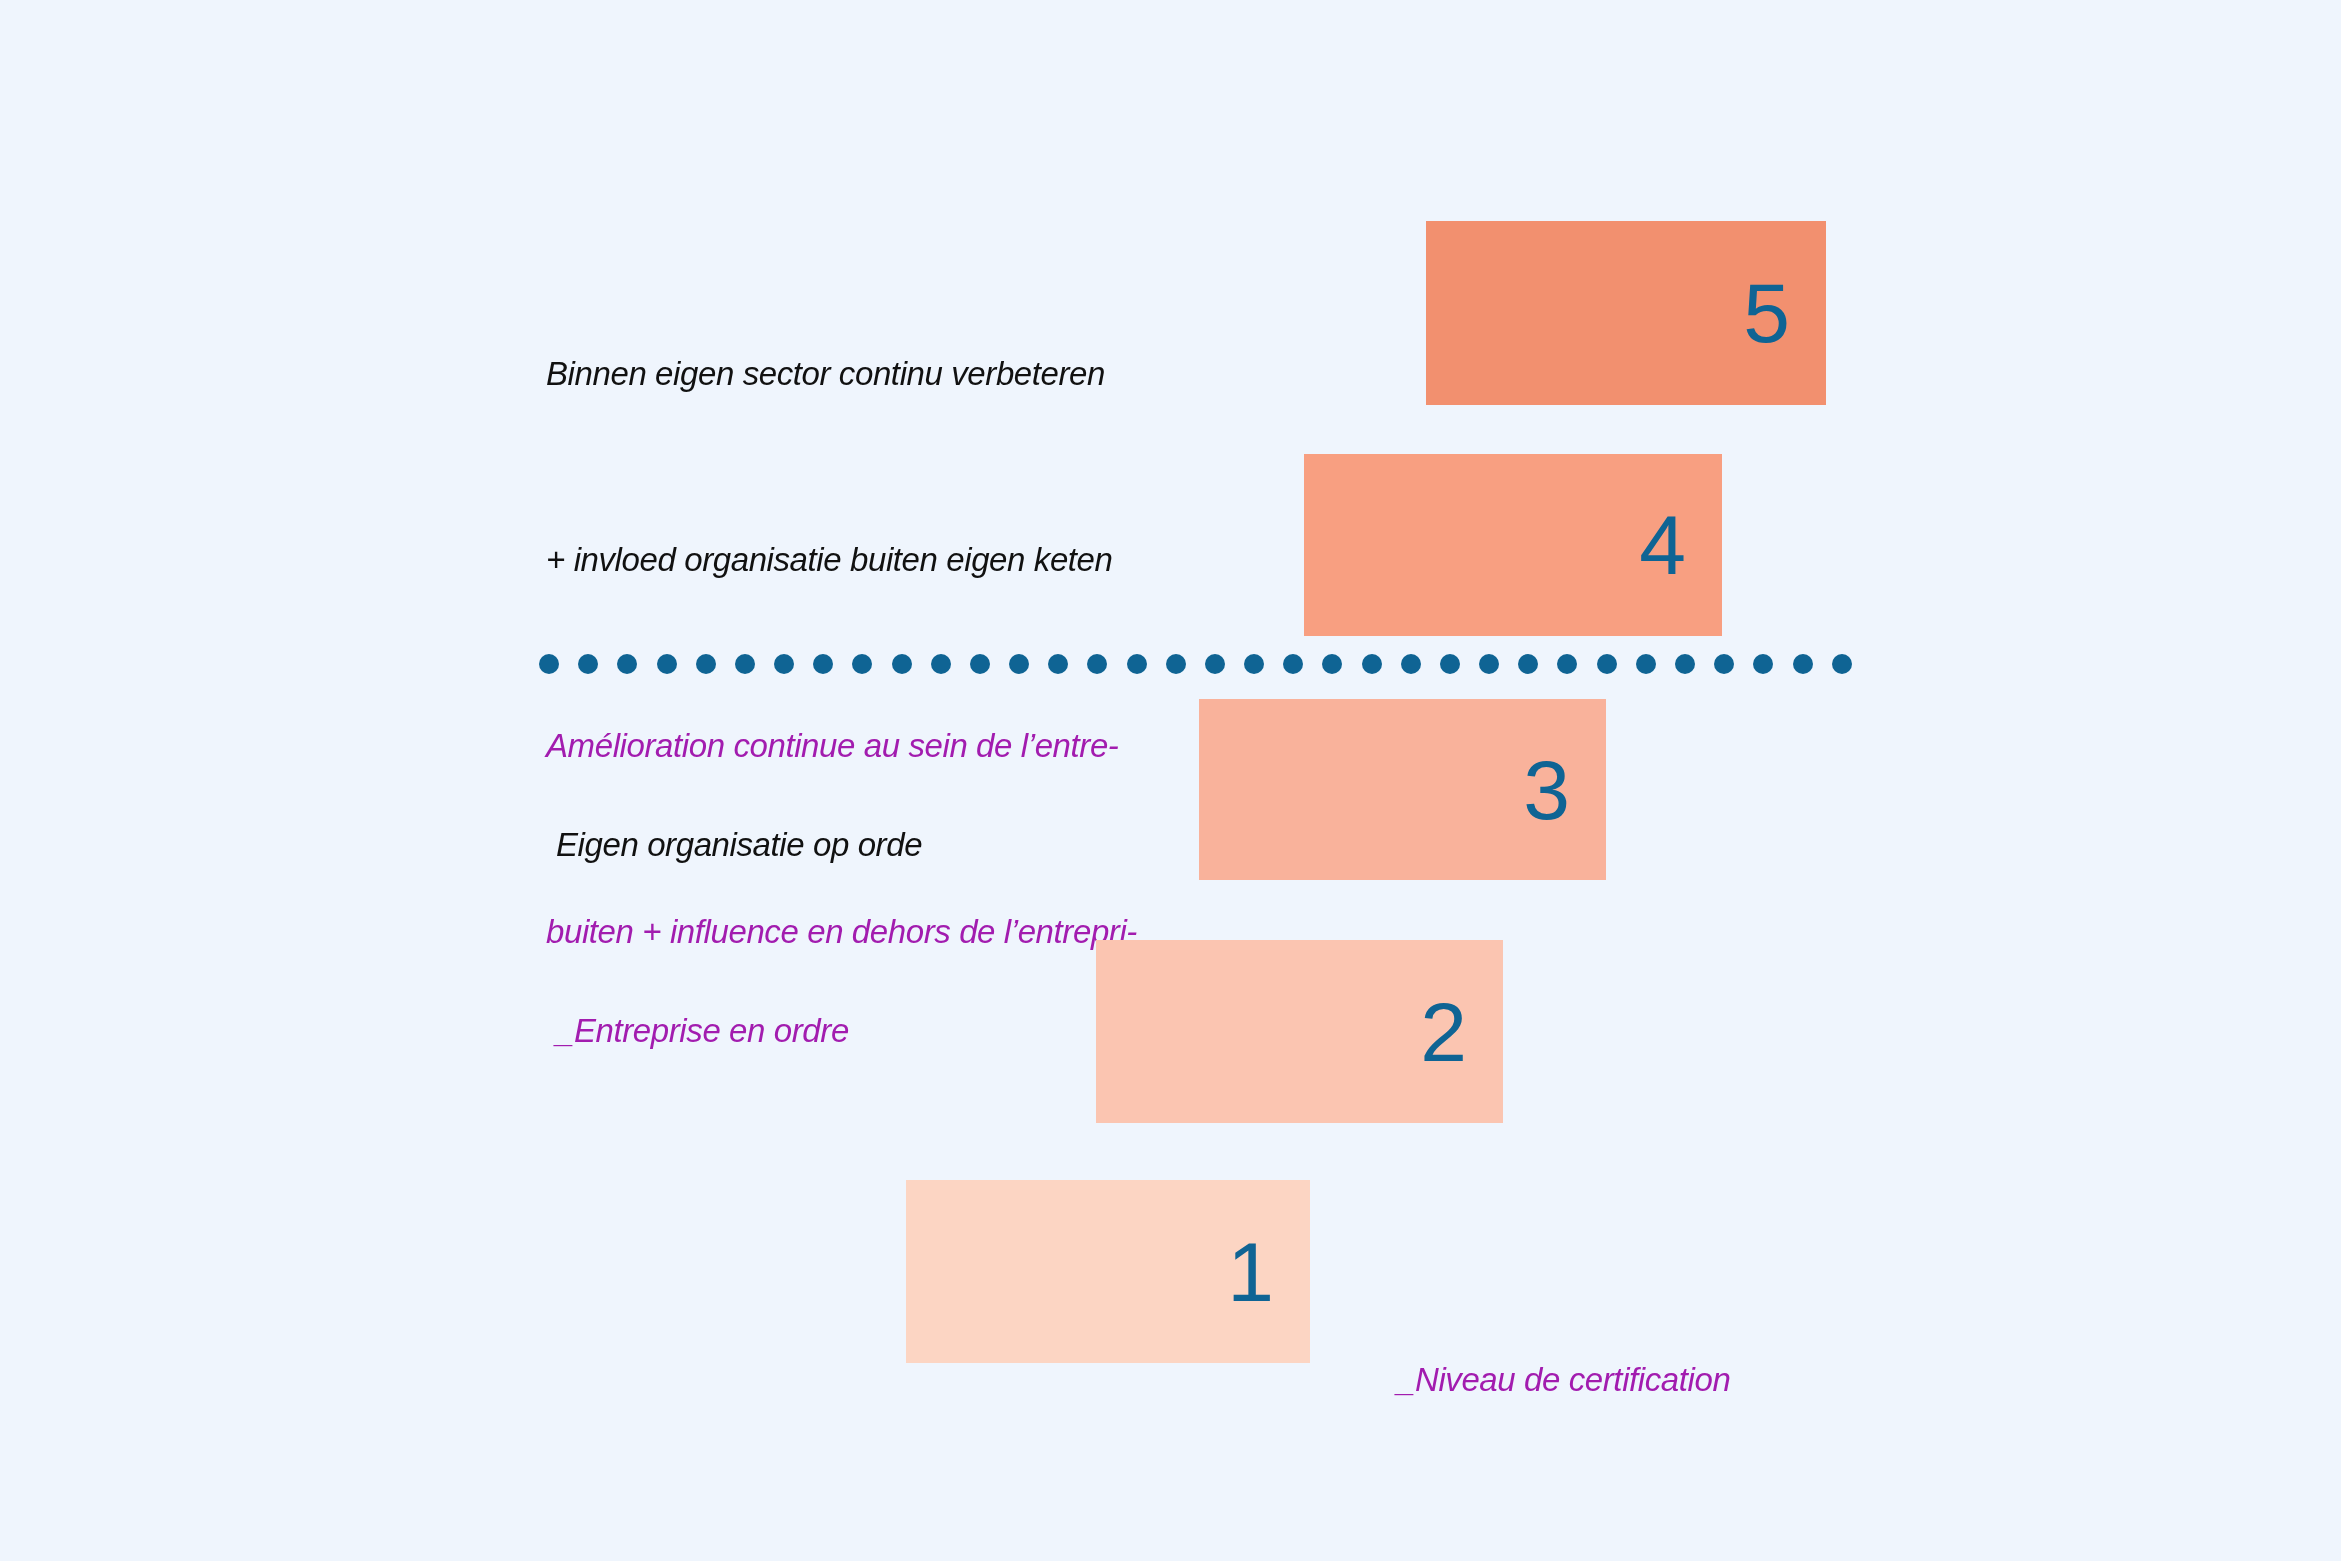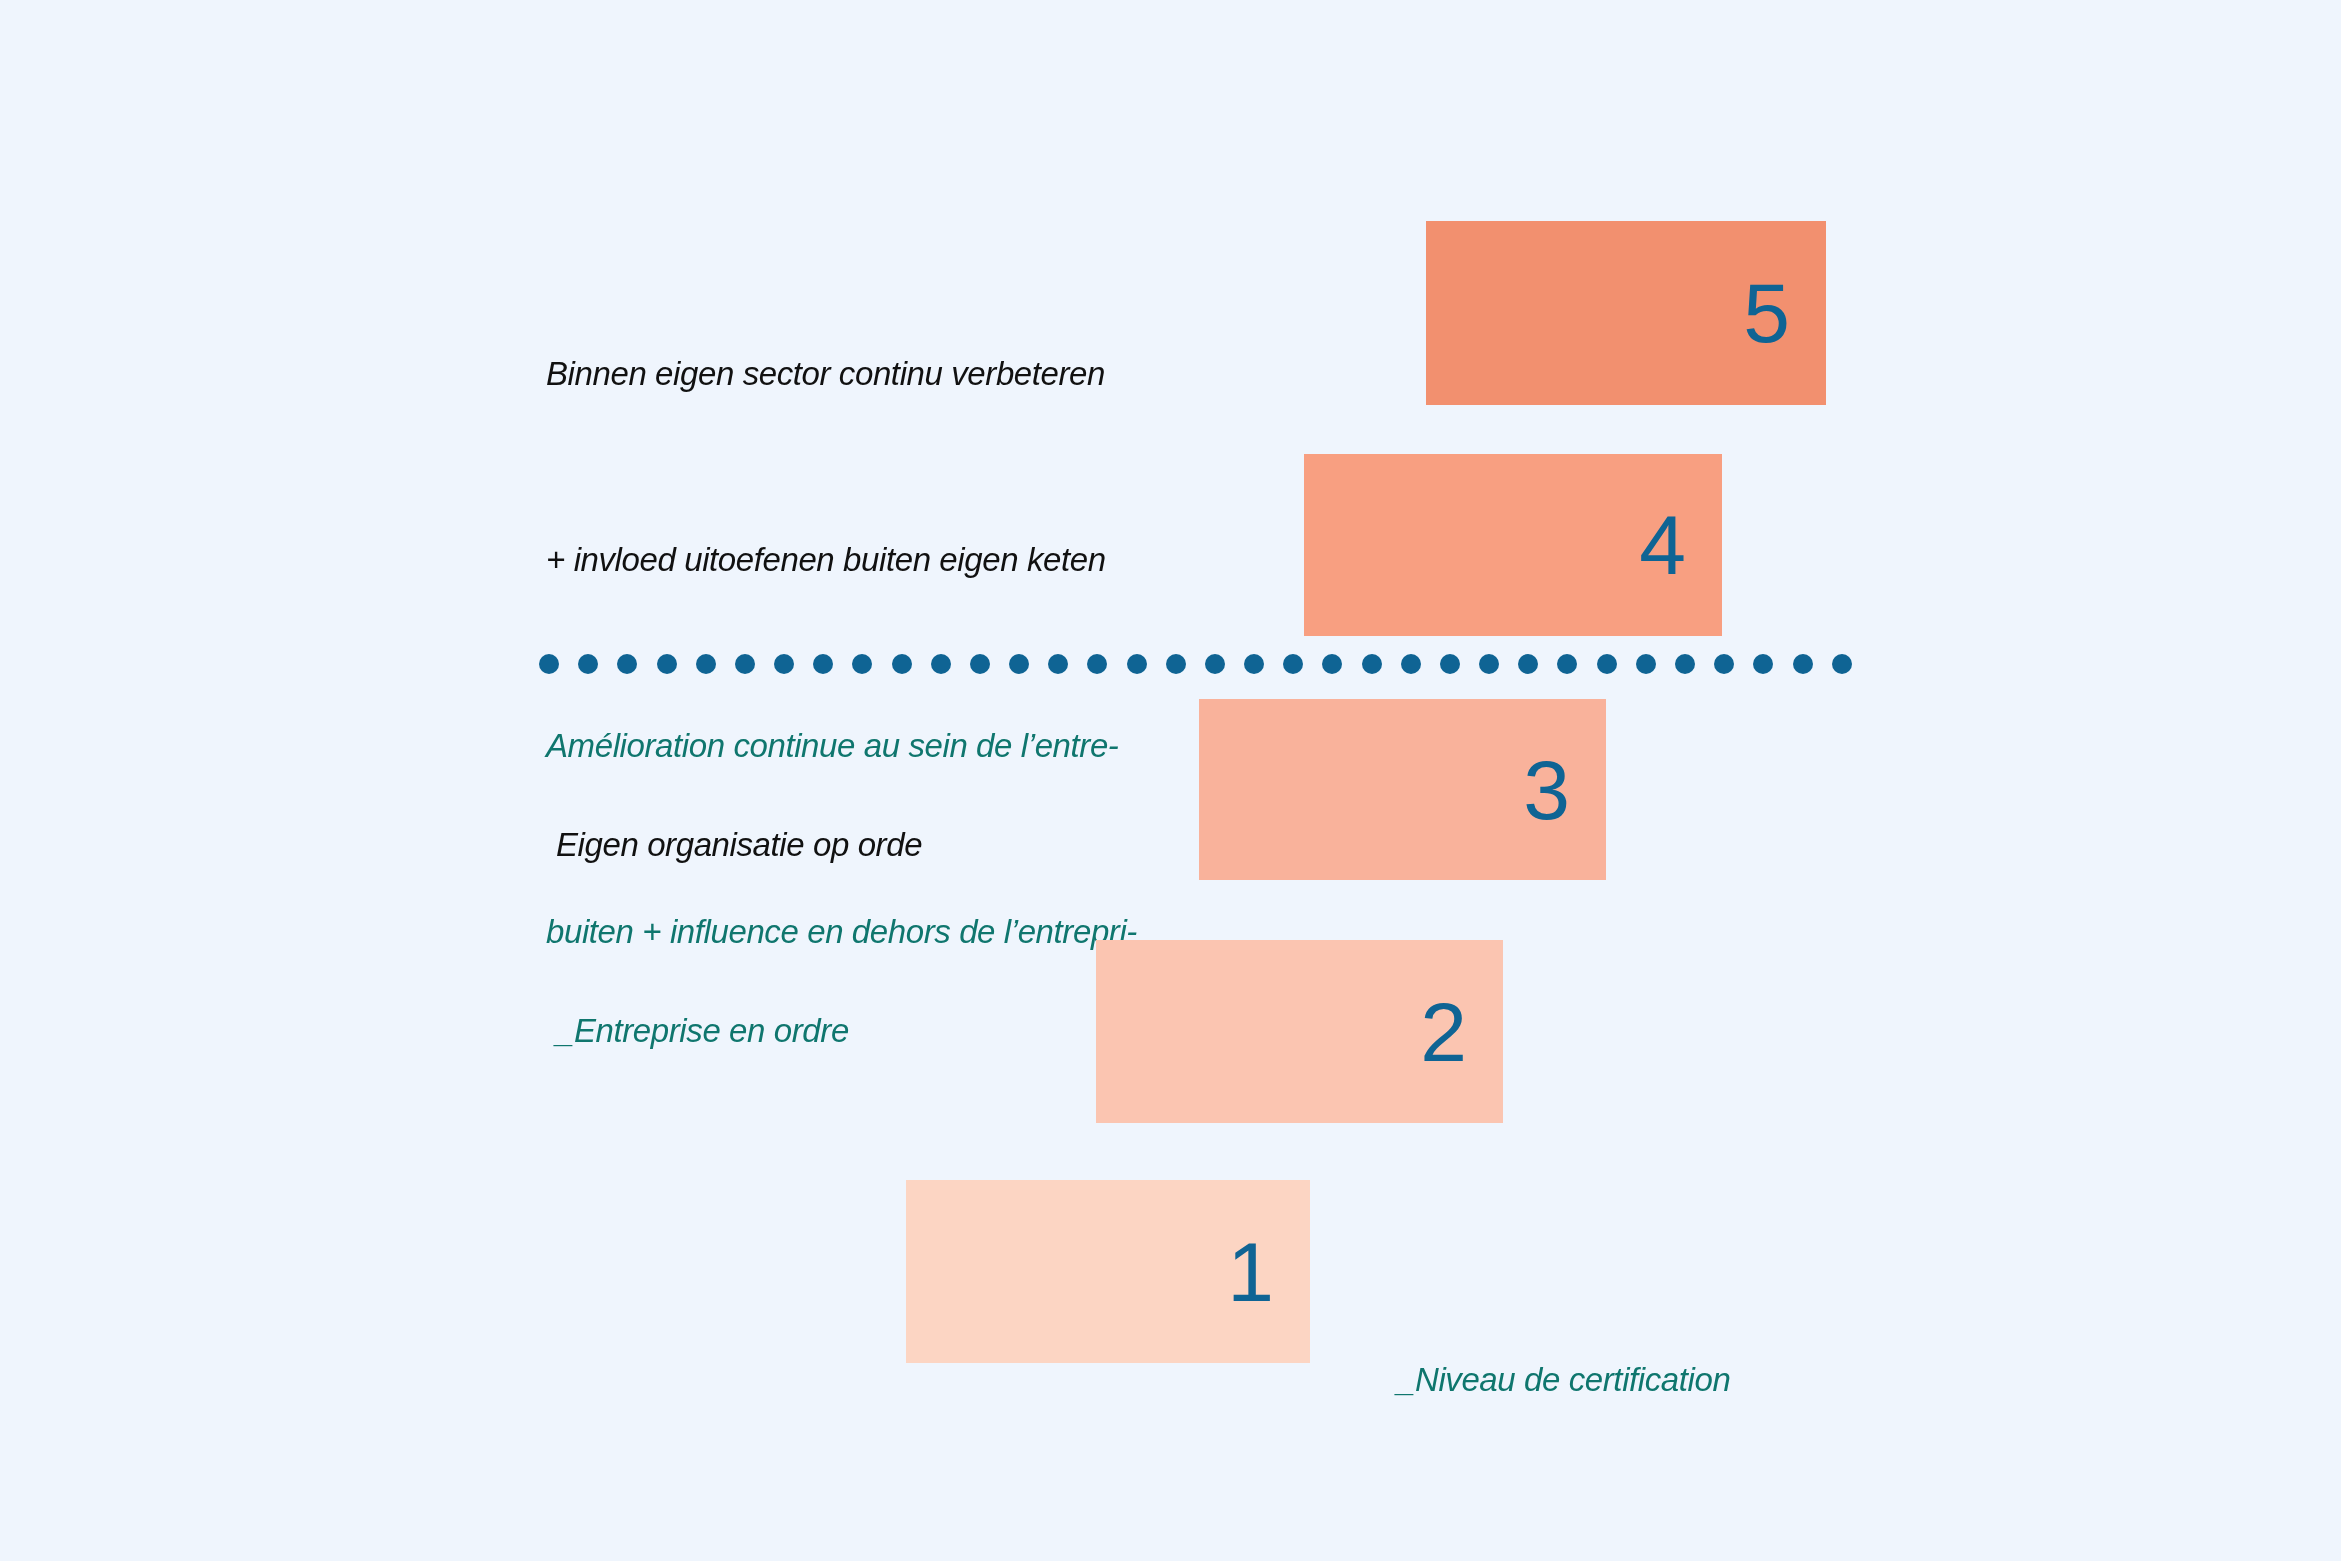--- a/index.html
+++ b/index.html
@@ -70,21 +70,21 @@
     position: absolute;
     font-family: "Liberation Sans", sans-serif;
     font-style: italic;
     font-weight: 400;
     font-size: 33px;
     line-height: 62px;
     white-space: pre;
     letter-spacing: -0.4px;
   }
   .nl { color: #111111; }
-  .fr { color: #0f766e; }
+  .fr { color: #a21caf; }
 
   #caption-top {
     left: 546px;
     top: 219px;
     width: 828px;
   }
   #caption-mid {
     left: 556px;
     top: 690px;
     width: 703px;
@@ -99,21 +99,21 @@
 
   .cap-line { display: block; }
 </style>
 </head>
 <body>
 
 <div id="stage">
 
   <div class="caption" id="caption-top">
     <span class="cap-line nl">Binnen eigen sector continu verbeteren</span>
-    <span class="cap-line nl">+ invloed uitoefenen buiten eigen keten</span>
+    <span class="cap-line nl">+ invloed organisatie buiten eigen keten</span>
     <span class="cap-line fr">Amélioration continue au sein de l’entre-</span>
     <span class="cap-line fr">buiten + influence en dehors de l’entrepri-</span>
   </div>
 
   <div class="bar" id="bar-5">
     <span class="bar-number">5</span>
   </div>
 
   <div class="bar" id="bar-4">
     <span class="bar-number">4</span>

